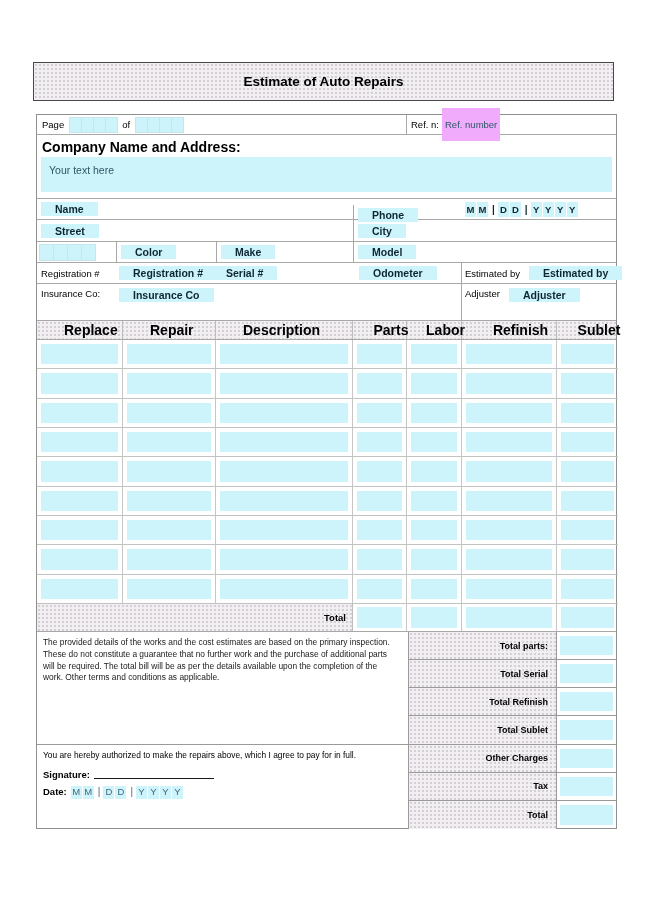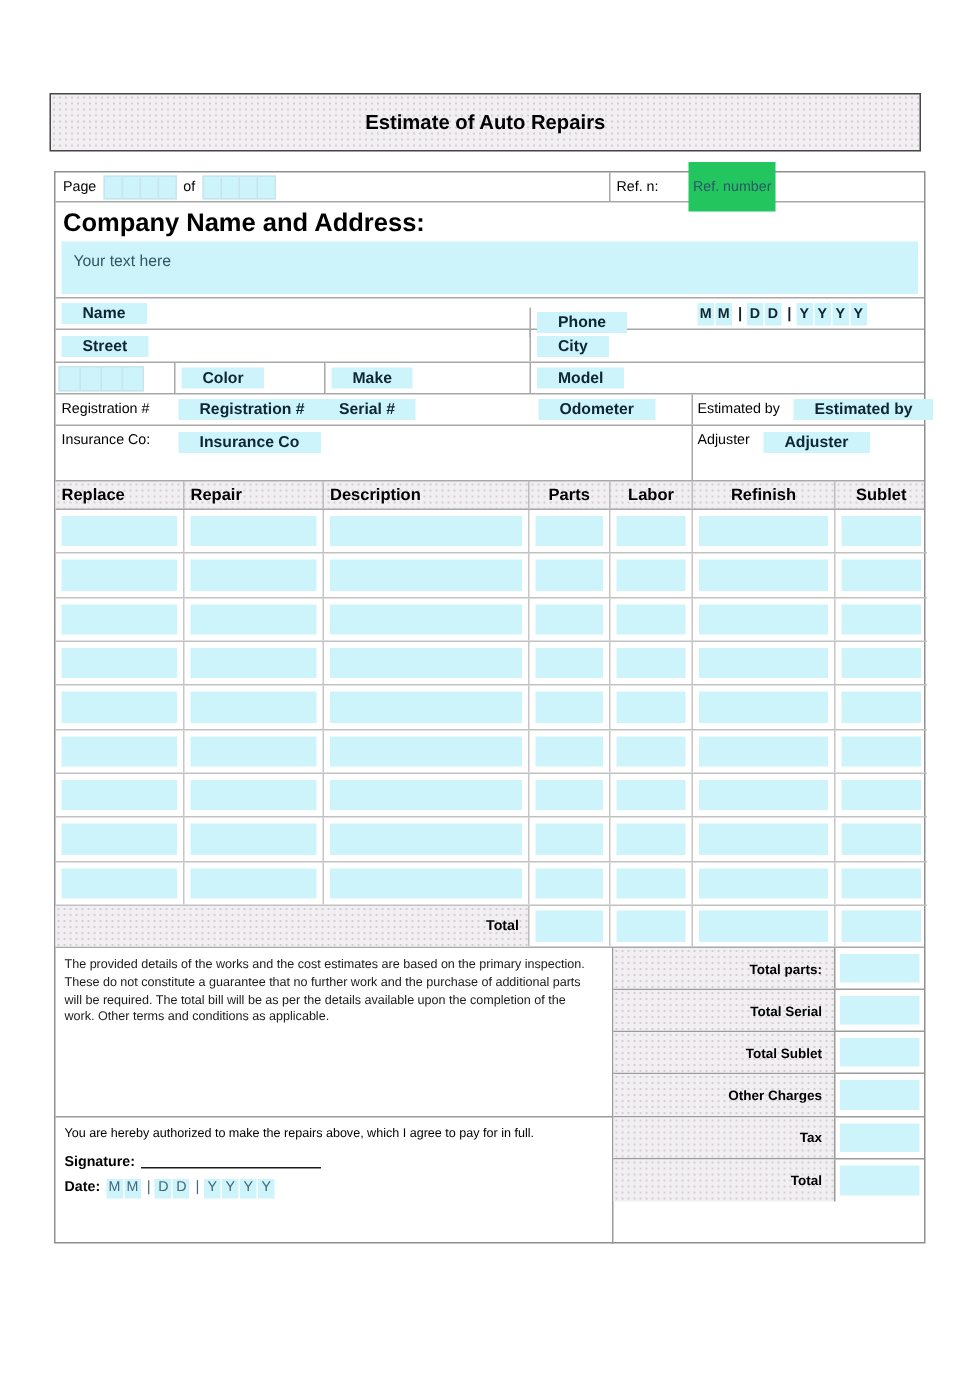--- a/index.html
+++ b/index.html
@@ -27,24 +27,24 @@
   .row{box-sizing:border-box;border-bottom:1px solid #a8a8a8;position:relative;}
   .vlabel{font-weight:bold;font-size:10.5px;color:#0d2633;background:#cdf3fb;padding:1px 14px;}
   .plain{font-size:9.5px;color:#000;}
   .tealtxt{color:#2d5866;}
   
   .row-page{height:20px;display:flex;align-items:center;}
   .page-left{flex:0 0 369px;display:flex;align-items:center;padding-left:5px;box-sizing:border-box;}
   .page-right{flex:1;border-left:1px solid #a8a8a8;height:100%;display:flex;align-items:center;padding-left:4px;}
   .pcells{display:flex;margin:0 5px;}
   .pcell{width:11px;height:14px;background:#cdf3fb;border:1px solid #c7e6ec;margin-right:-1px;}
-  .ref-val{background:#22c55e;padding:11px 3px;margin-left:20px;font-size:9.5px;}
+  .ref-val{background:#f0abfc;padding:11px 3px;margin-left:3px;font-size:9.5px;}
   
   .row-company{height:64px;}
-  .company-label{font-weight:bold;font-size:17px;padding:4px 0 1px 5px;}
+  .company-label{font-weight:bold;font-size:14px;padding:4px 0 1px 5px;}
   .company-box{margin:1px 4px 0 4px;height:35px;background:#cdf3fb;box-sizing:border-box;padding:7px 8px;font-size:10.5px;}
   
   .row-np{height:21px;display:flex;align-items:center;}
   .cell-a{flex:0 0 316px;height:100%;display:flex;align-items:center;padding-left:4px;box-sizing:border-box;}
   .cell-b{flex:0 0 108px;height:100%;display:flex;align-items:center;padding-left:4px;box-sizing:border-box;border-left:1px solid #a8a8a8;margin-top:12px;}
   .cell-c{flex:1;height:100%;display:flex;align-items:center;box-sizing:border-box;padding-left:4px;}
   .row-sc{height:22px;display:flex;align-items:center;}
   .cell-wide{flex:1;height:100%;display:flex;align-items:center;padding-left:4px;box-sizing:border-box;border-left:1px solid #a8a8a8;}
   
   .date-cells{display:flex;align-items:center;}
@@ -62,21 +62,21 @@
   .vcell{width:13px;height:15px;background:#cdf3fb;border:1px solid #c7e6ec;margin-right:-1px;}
   
   .row-reg{height:21px;}
   .row-ins{height:37px;}
   .abs{position:absolute;top:50%;transform:translateY(-50%);white-space:nowrap;}
   .row-ins .abs{top:4px;transform:none;}
   .vline{position:absolute;left:424px;top:0;bottom:0;width:0;border-left:1px solid #a8a8a8;}
   
   .t-cols{display:grid;grid-template-columns:86px 93px 137px 54px 55px 95px 61px;}
   .thead{height:19px;border-bottom:1px solid #a8a8a8;box-sizing:border-box;}
-  .th{display:flex;align-items:center;font-weight:bold;font-size:11px;box-sizing:border-box;border-right:1px solid #bdbdbd;}
+  .th{display:flex;align-items:center;font-weight:bold;font-size:14px;box-sizing:border-box;border-right:1px solid #bdbdbd;margin-left:23px;}
   .th:last-child{border-right:none;}
   .th.left{padding-left:4px;}
   .th.center{justify-content:center;}
   .tbody{height:264px;display:grid;grid-template-rows:repeat(9,1fr);}
   .trow{border-bottom:1px solid #c2c2c2;box-sizing:border-box;}
   .td{box-sizing:border-box;border-right:1px solid #c6c6c6;padding:4px;display:flex;}
   .td:last-child{border-right:none;}
   .cyan-box{flex:1;background:#cdf3fb;}
   .row-total{height:28px;border-bottom:1px solid #a8a8a8;box-sizing:border-box;}
   .total-label-cell{grid-column:1/4;display:flex;align-items:center;justify-content:flex-end;
@@ -473,20 +473,26 @@
             <div class="cyan-box"></div>
           </div>
         </div>
         <div class="totrow">
           <div class="totlabel dots">Total Serial</div>
           <div class="totbox">
             <div class="cyan-box"></div>
           </div>
         </div>
         <div class="totrow">
+          <div class="totlabel dots">Total Refinish</div>
+          <div class="totbox">
+            <div class="cyan-box"></div>
+          </div>
+        </div>
+        <div class="totrow">
           <div class="totlabel dots">Total Sublet</div>
           <div class="totbox">
             <div class="cyan-box"></div>
           </div>
         </div>
         <div class="totrow">
           <div class="totlabel dots">Other Charges</div>
           <div class="totbox">
             <div class="cyan-box"></div>
           </div>

